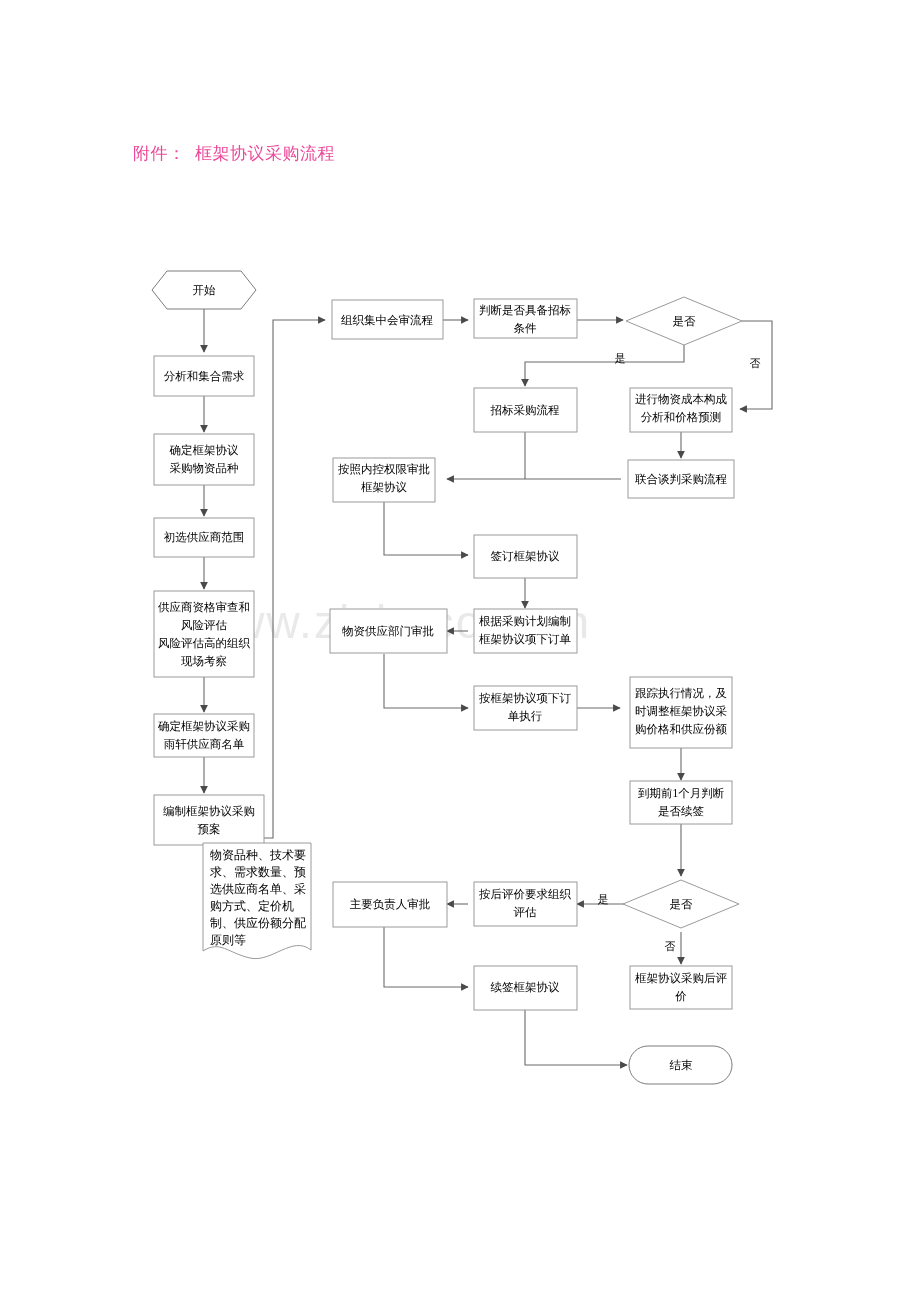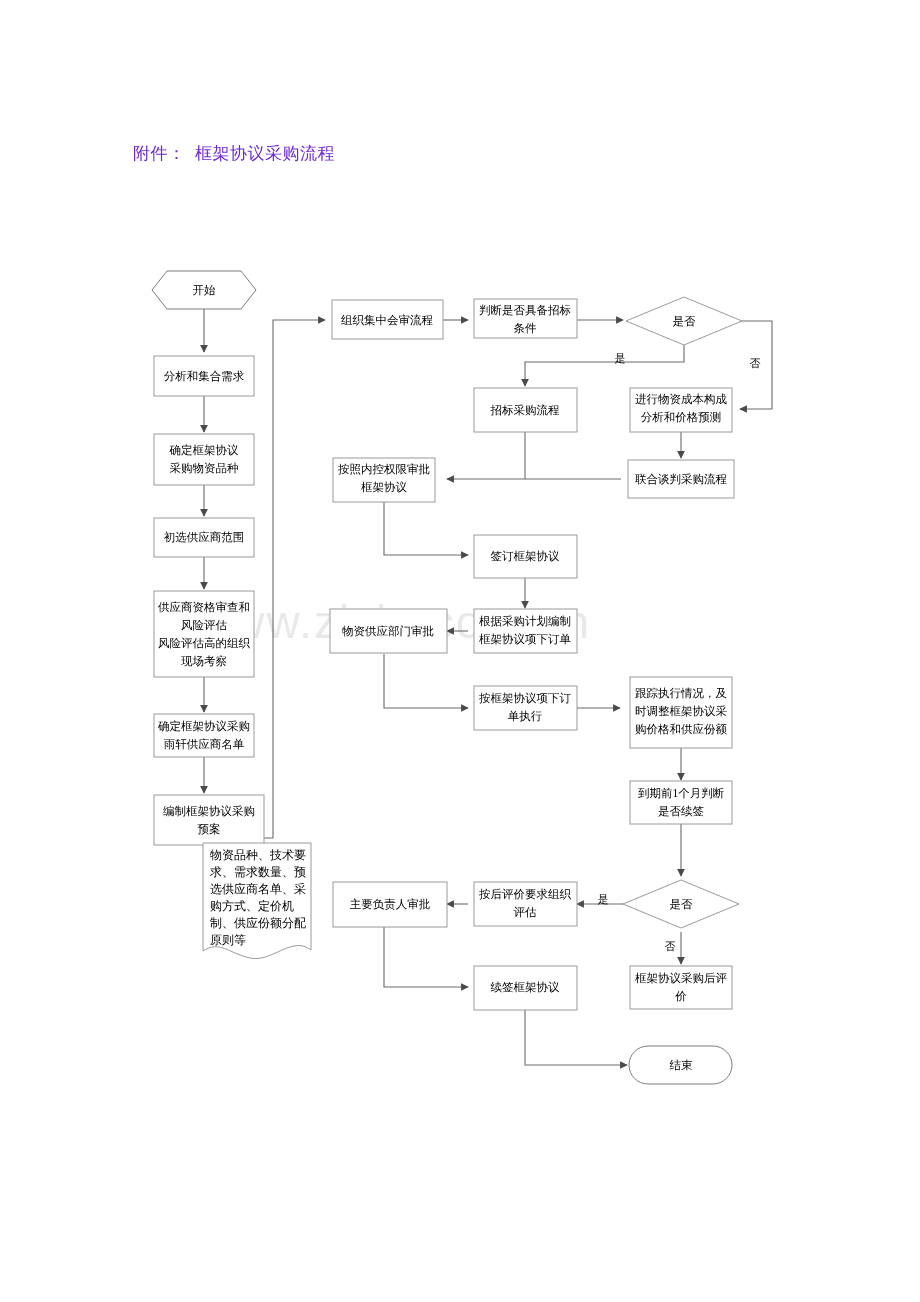--- a/index.html
+++ b/index.html
@@ -19,21 +19,21 @@
     left: 0; top: 0;
     width: 920px;
     height: 1302px;
     background: #fff;
   }
   #doc-title {
     position: absolute;
     left: 133px;
     top: 142px;
     font-size: 17px;
-    color: #6d28d9;
+    color: #ec4899;
     letter-spacing: 0.5px;
     white-space: pre;
   }
   #watermark {
     position: absolute;
     left: 196px;
     top: 595px;
     font-family: "Liberation Sans", sans-serif;
     font-size: 46px;
     color: #e9e9ea;

